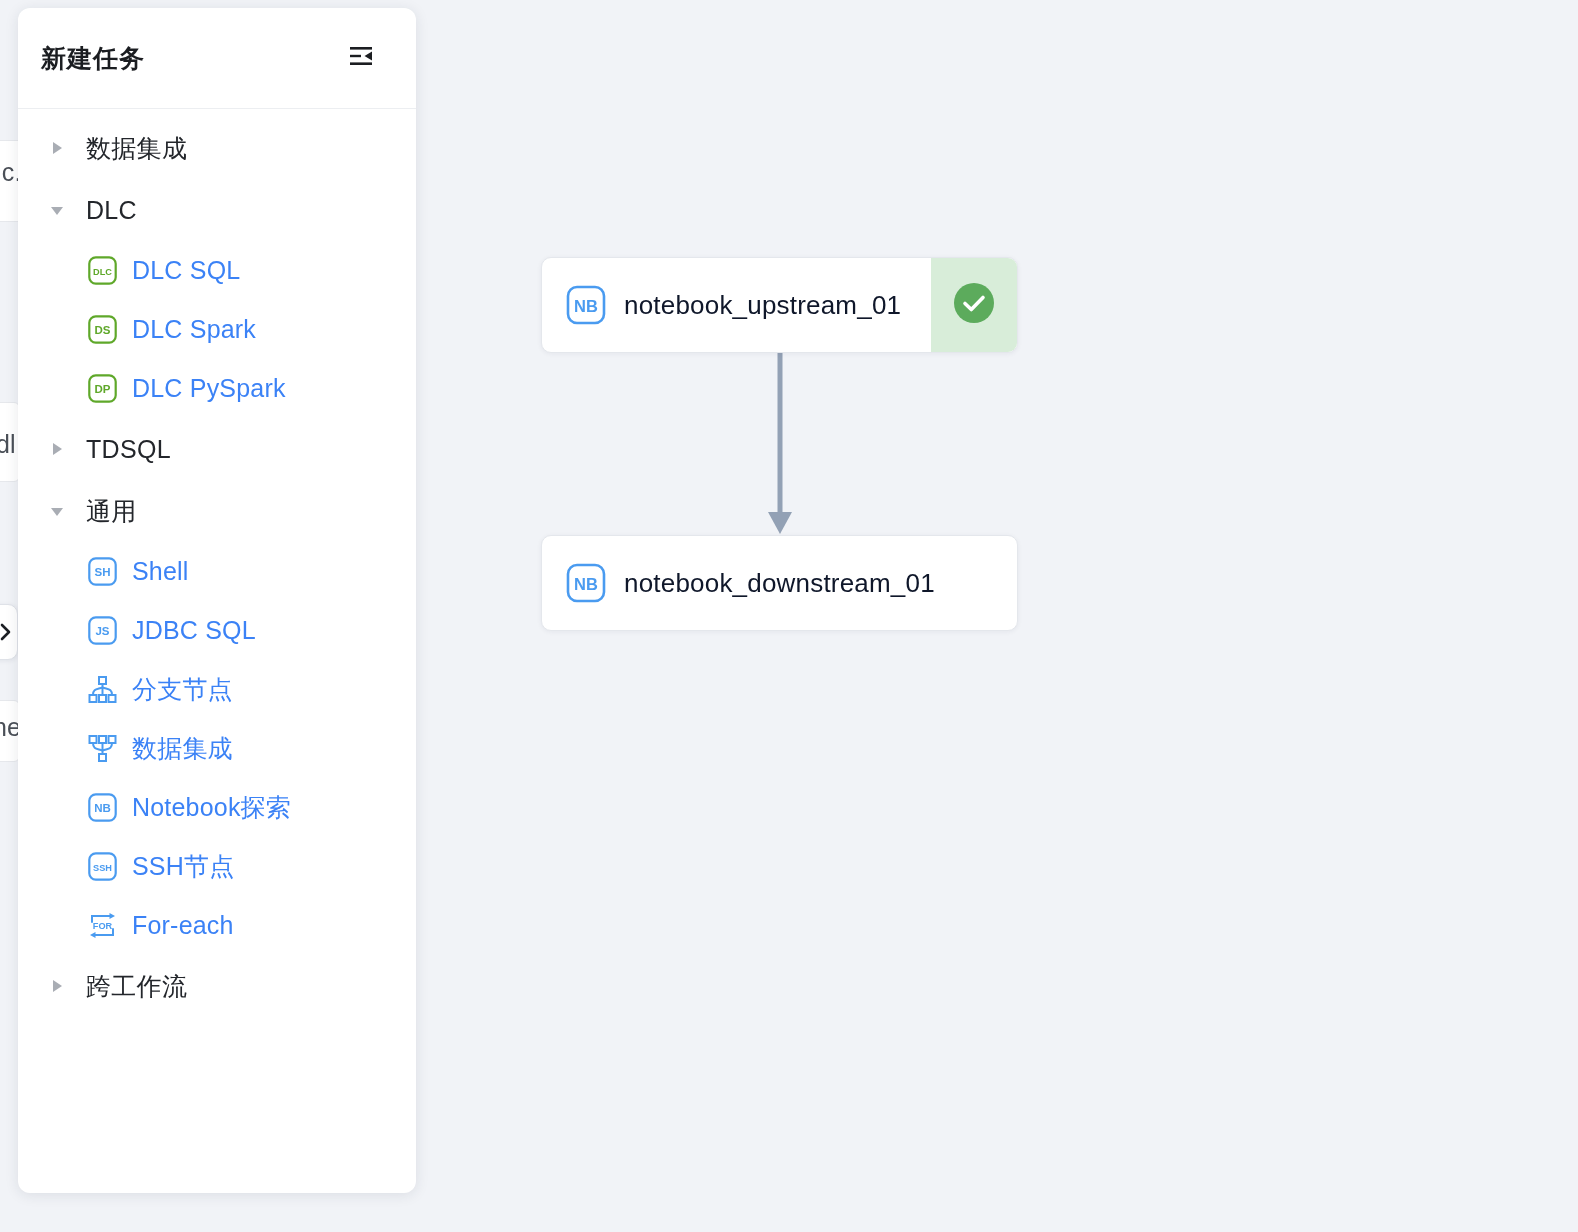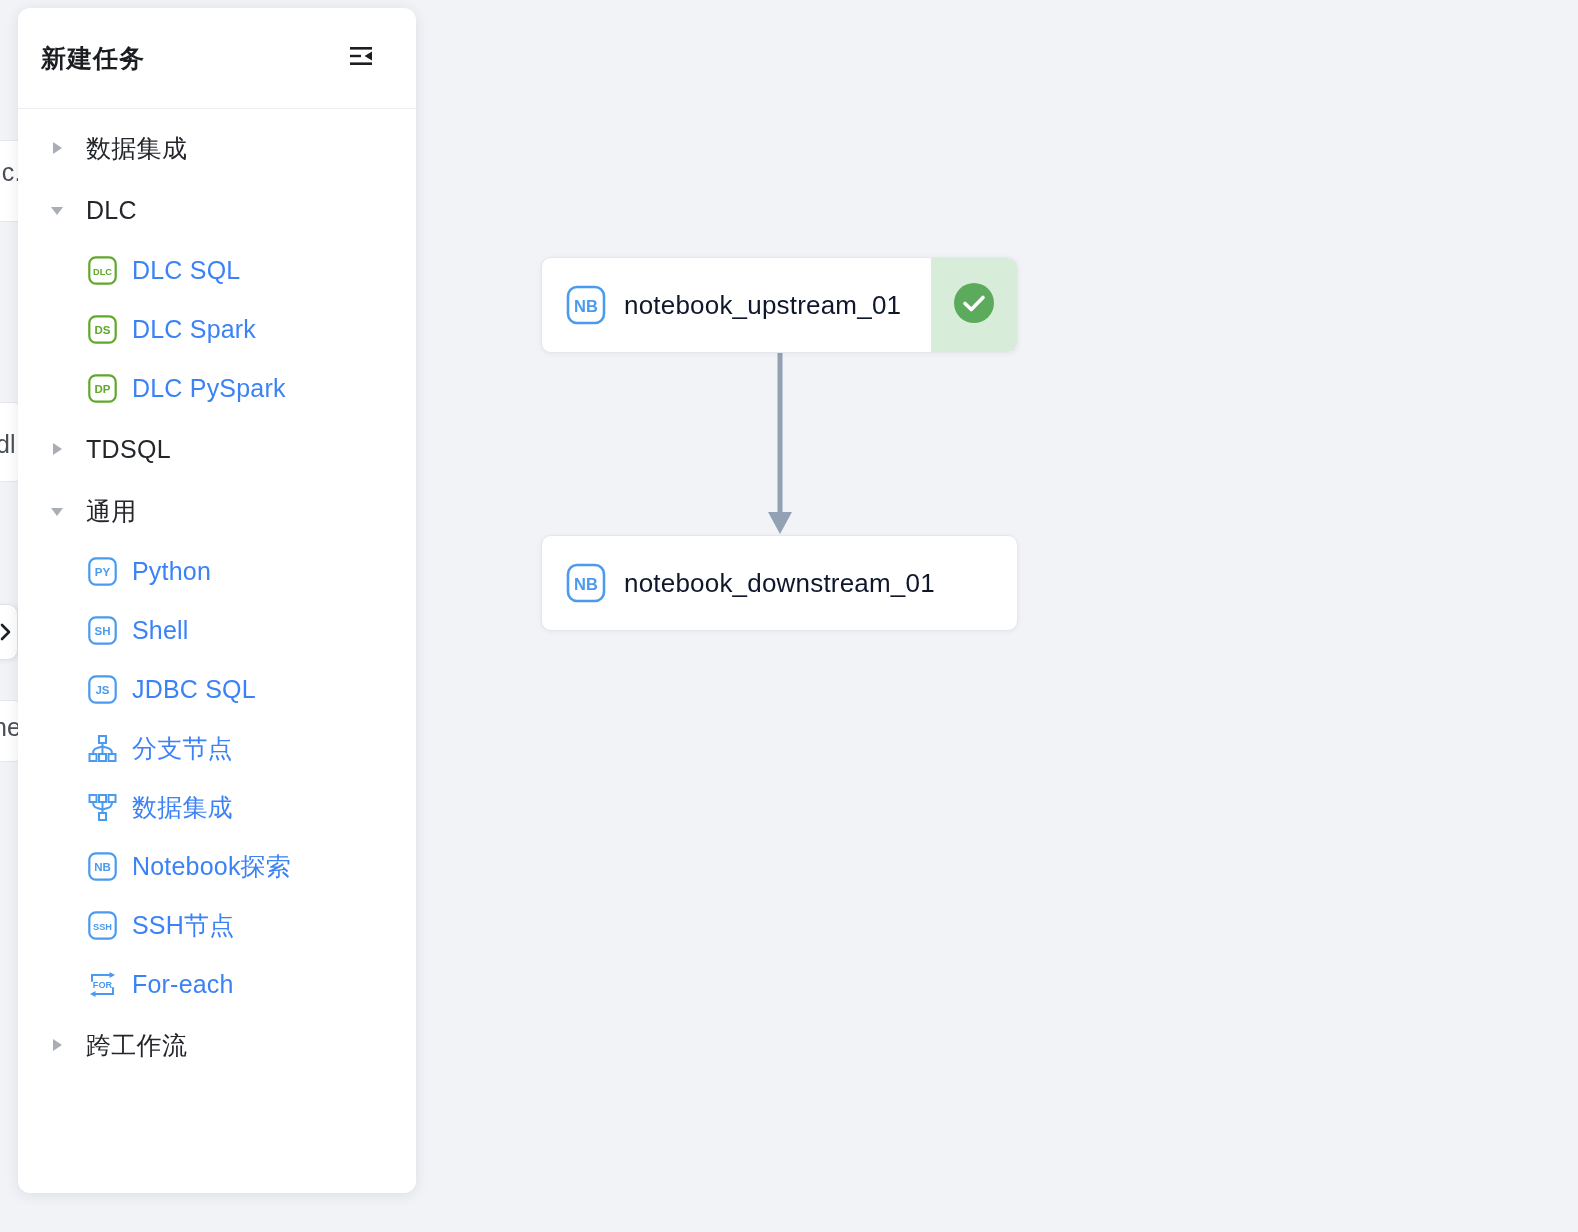--- a/index.html
+++ b/index.html
@@ -304,29 +304,20 @@
 
       <div class="tree-group">
         <span class="caret">
           <svg width="16" height="14" viewBox="0 0 16 14">
               <polygon points="2,4 14,4 8,12" fill="#a9adb4"></polygon>
             </svg>
         </span>
         <span class="group-label">通用</span>
       </div>
 
-      <div class="tree-item">
-        <span class="item-icon">
-          <svg width="31" height="31" viewBox="0 0 31 31">
-            <rect x="2.3" y="2.3" width="26.4" height="26.4" rx="6.5" ry="6.5" fill="#ffffff" stroke="#4a9bf0" stroke-width="2.2"></rect>
-            <text class="badge-text" x="15.5" y="20" font-size="11.5" fill="#4a9bf0" text-anchor="middle">PY</text>
-          </svg>
-        </span>
-        <span class="item-label">Python</span>
-      </div>
 
       <div class="tree-item">
         <span class="item-icon">
           <svg width="31" height="31" viewBox="0 0 31 31">
             <rect x="2.3" y="2.3" width="26.4" height="26.4" rx="6.5" ry="6.5" fill="#ffffff" stroke="#4a9bf0" stroke-width="2.2"></rect>
             <text class="badge-text" x="15.5" y="20" font-size="11.5" fill="#4a9bf0" text-anchor="middle">SH</text>
           </svg>
         </span>
         <span class="item-label">Shell</span>
       </div>

